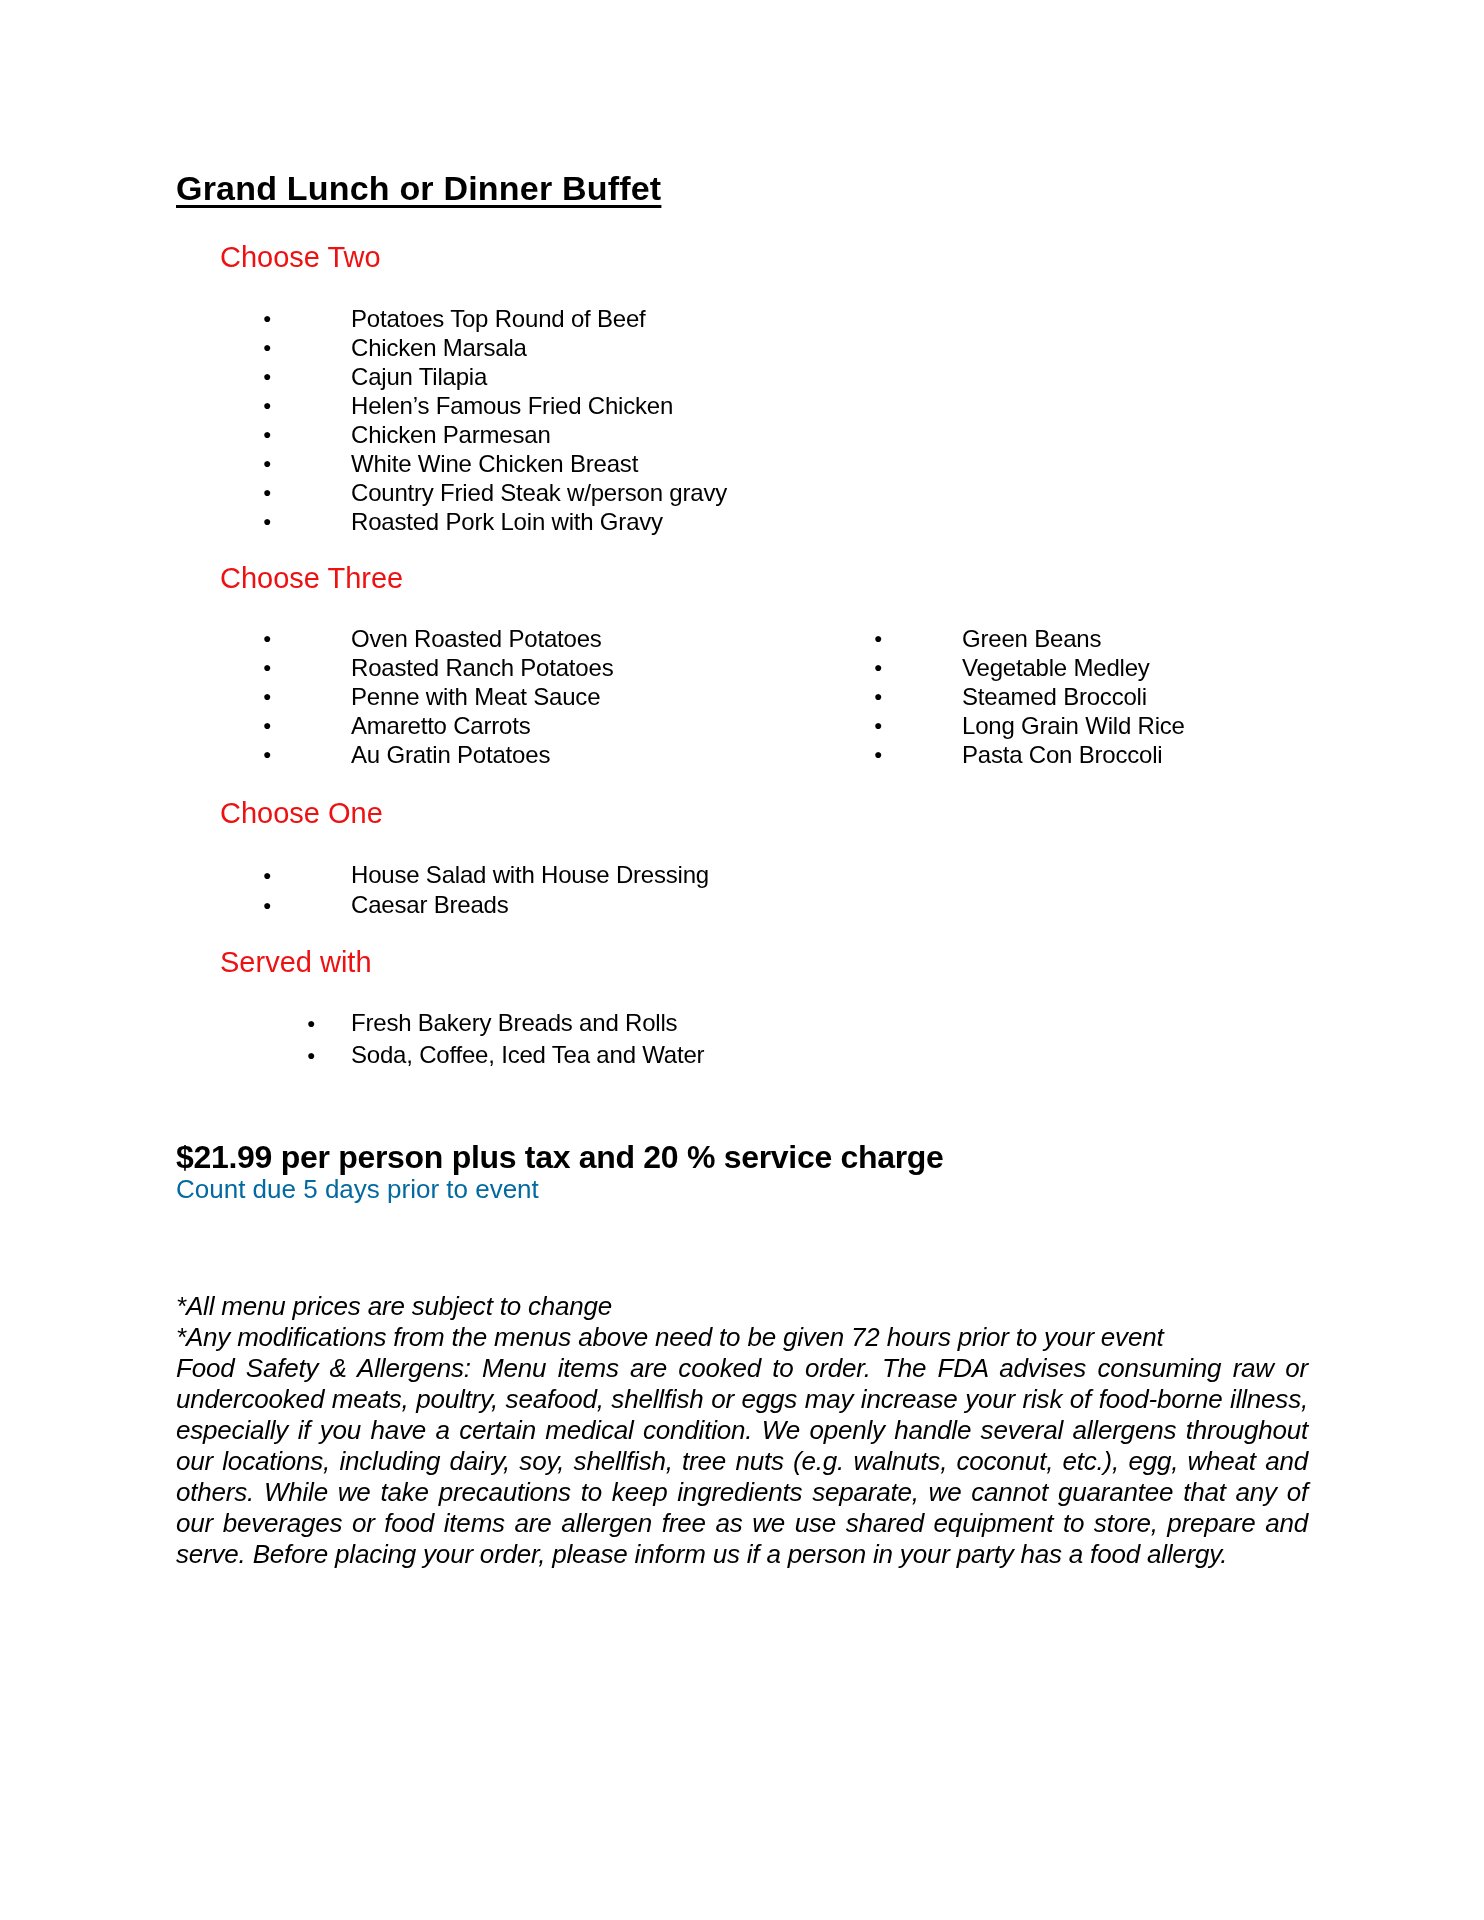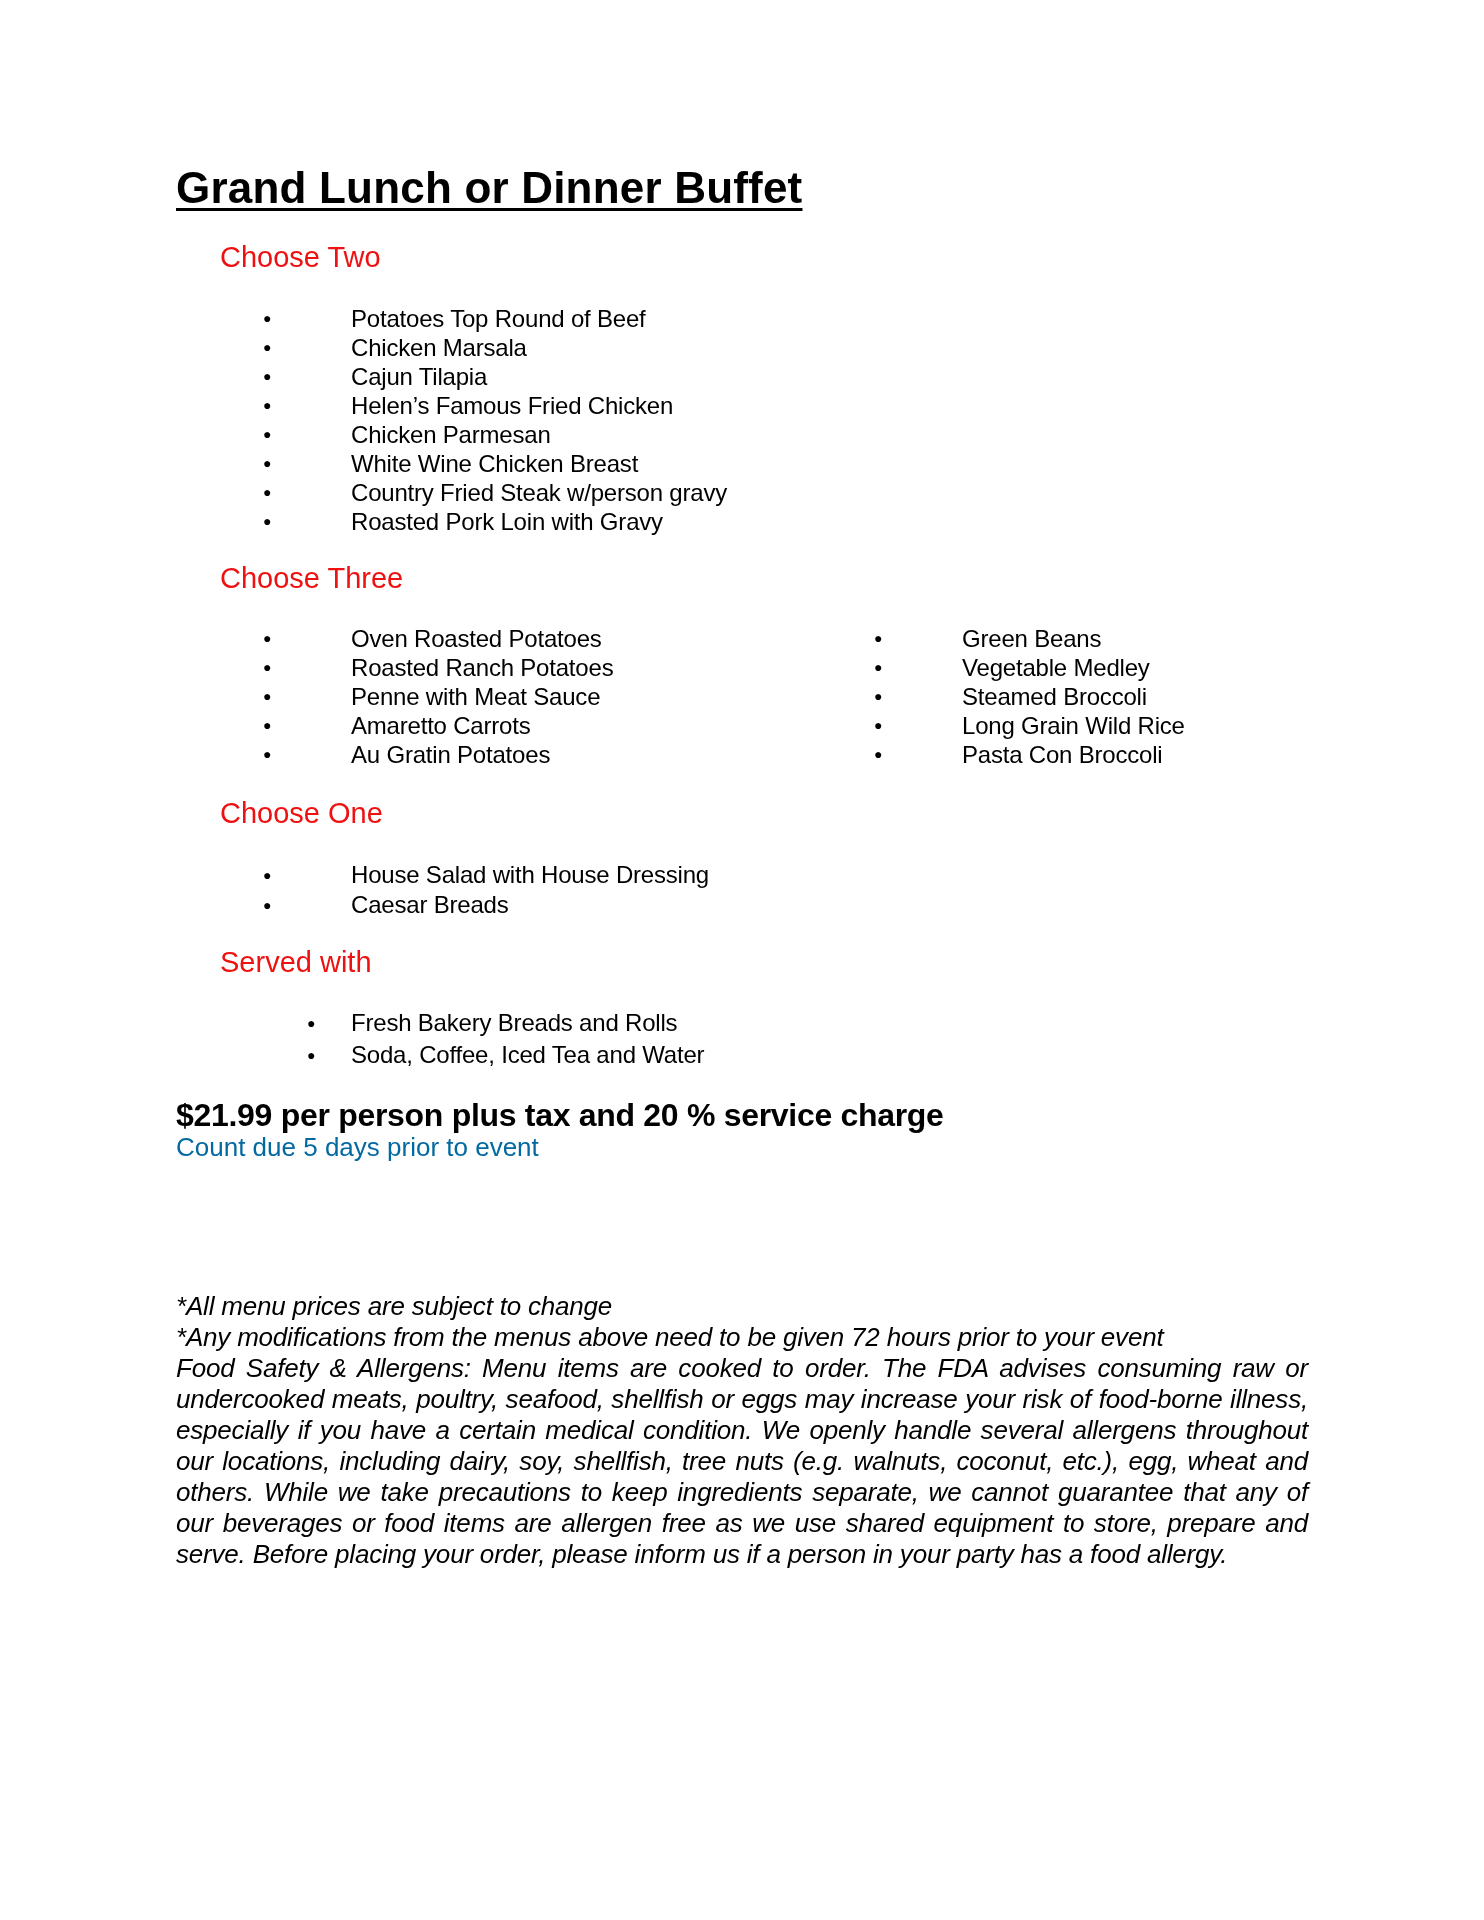--- a/index.html
+++ b/index.html
@@ -7,21 +7,21 @@
     position:relative;
     width:1484px;height:1920px;
     background:#ffffff;
     font-family:"Liberation Sans",sans-serif;
     color:#000000;
     overflow:hidden;
     margin:0 auto;
   }
   .title{
     position:absolute;left:176px;top:168px;
-    font-size:44px;font-weight:bold;line-height:40px;
+    font-size:34px;font-weight:bold;line-height:40px;
     text-decoration:underline;
     text-decoration-thickness:3px;
     text-underline-offset:5px;
     letter-spacing:0.2px;
     white-space:nowrap;
   }
   .sec{
     position:absolute;left:220px;
     font-size:29px;font-weight:normal;line-height:34px;
     white-space:nowrap;
@@ -39,21 +39,21 @@
   .list-two{left:176px;top:304px;}
   .list-three-left{left:176px;top:624px;}
   .list-three-right{left:787px;top:624px;}
   .list-one{left:176px;top:860px;}
   .list-one .li{line-height:30px;}
   .list-one .li .bullet{line-height:30px;}
   .list-served{left:176px;top:1007px;}
   .list-served .li{line-height:32px;}
   .list-served .li .bullet{left:131px;line-height:32px;}
   .pricing{position:absolute;left:176px;top:1099px;}
-  .price-line{font-size:32px;font-weight:bold;line-height:33px;white-space:nowrap;letter-spacing:-0.3px;}
+  .price-line{font-size:32px;font-weight:bold;line-height:33px;white-space:nowrap;letter-spacing:-0.3px;margin-top:42px;}
   .count-line{font-size:26px;line-height:30px;white-space:nowrap;}
   .disclaimer{
     position:absolute;left:176px;top:1291px;width:1132px;
     font-size:26px;font-style:italic;line-height:31px;
     letter-spacing:-0.2px;
   }
   .disclaimer .just{text-align:justify;}
   .footer-note{
     position:absolute;left:176px;top:1799px;
     font-size:26px;font-style:italic;line-height:30px;

